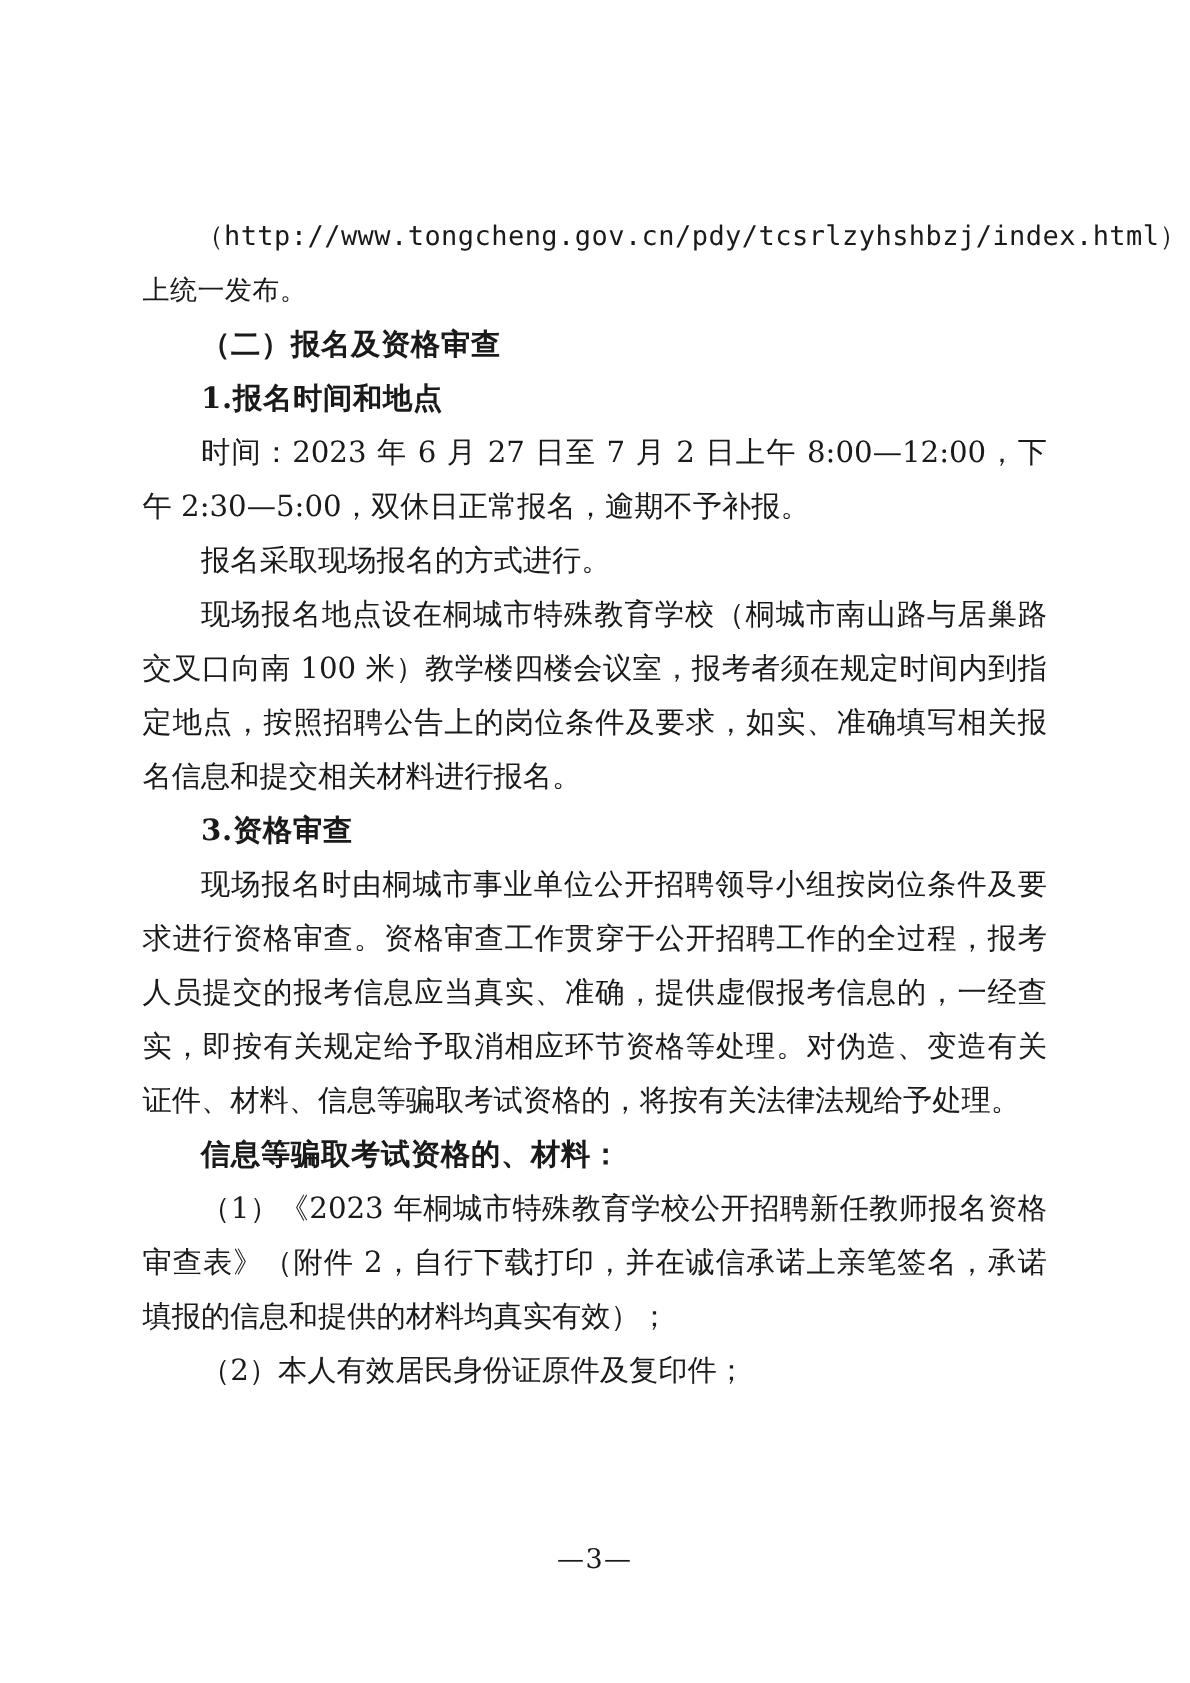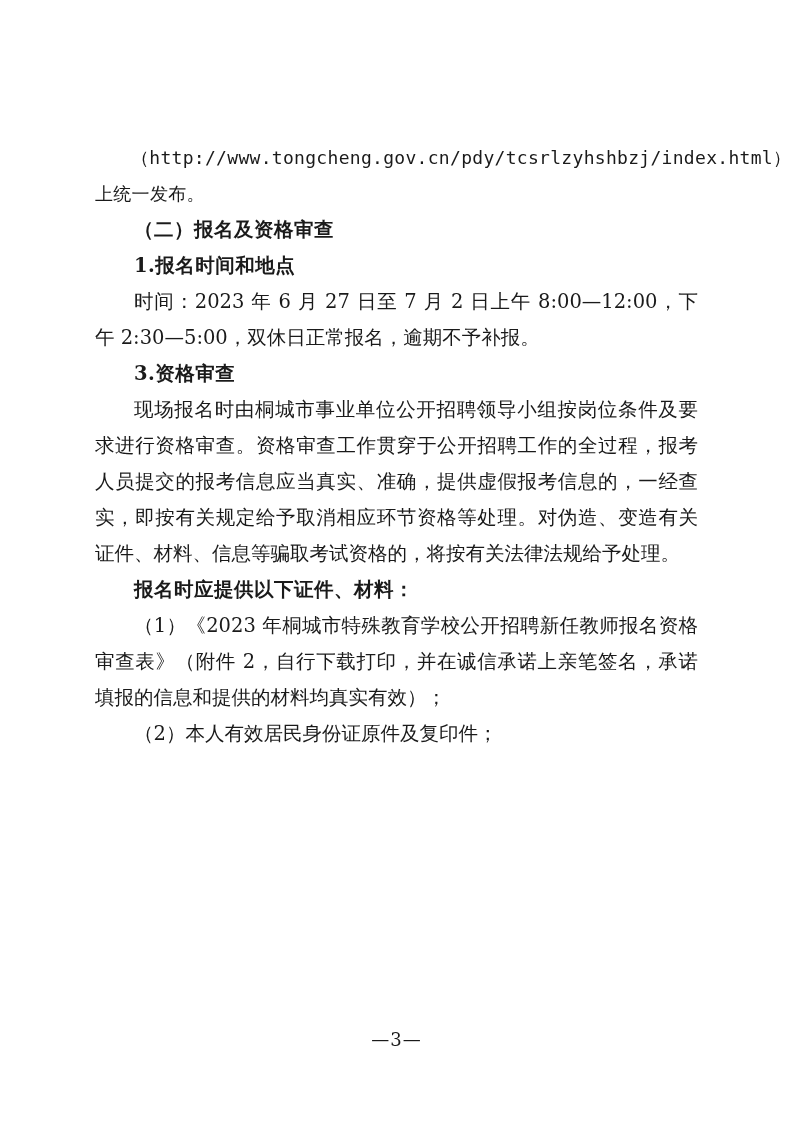--- a/index.html
+++ b/index.html
@@ -75,27 +75,29 @@
     <p class="para mono">（http://www.tongcheng.gov.cn/pdy/tcsrlzyhshbzj/index.html）上统一发布。</p>
 
     <p class="heading-bold">（二）报名及资格审查</p>
 
     <p class="subheading-bold">1.报名时间和地点</p>
 
     <p class="para">时间：2023 年 6 月 27 日至 7 月 2 日上午 8:00—12:00，下午 2:30—5:00，双休日正常报名，逾期不予补报。</p>
 
 
 
+    <p class="para">报名采取现场报名的方式进行。</p>
 
+    <p class="para">现场报名地点设在桐城市特殊教育学校（桐城市南山路与居巢路交叉口向南 100 米）教学楼四楼会议室，报考者须在规定时间内到指定地点，按照招聘公告上的岗位条件及要求，如实、准确填写相关报名信息和提交相关材料进行报名。</p>
 
     <p class="subheading-bold">3.资格审查</p>
 
     <p class="para">现场报名时由桐城市事业单位公开招聘领导小组按岗位条件及要求进行资格审查。资格审查工作贯穿于公开招聘工作的全过程，报考人员提交的报考信息应当真实、准确，提供虚假报考信息的，一经查实，即按有关规定给予取消相应环节资格等处理。对伪造、变造有关证件、材料、信息等骗取考试资格的，将按有关法律法规给予处理。</p>
 
-    <p class="heading-bold">报名时应提供以下证件、材料：</p>
+    <p class="heading-bold">信息等骗取考试资格的、材料：</p>
 
     <p class="para">（1）《2023 年桐城市特殊教育学校公开招聘新任教师报名资格审查表》（附件 2，自行下载打印，并在诚信承诺上亲笔签名，承诺填报的信息和提供的材料均真实有效）；</p>
 
     <p class="para">（2）本人有效居民身份证原件及复印件；</p>
 
   </div>
 </div>
 
 <div class="footer">
   <span class="digits">—3—</span>

